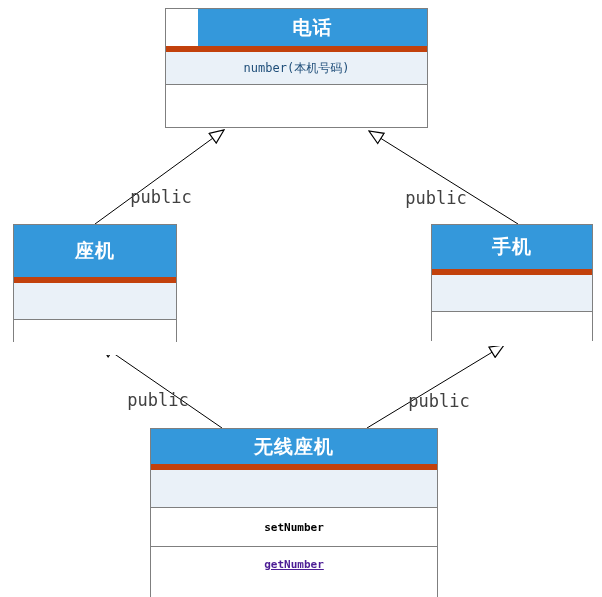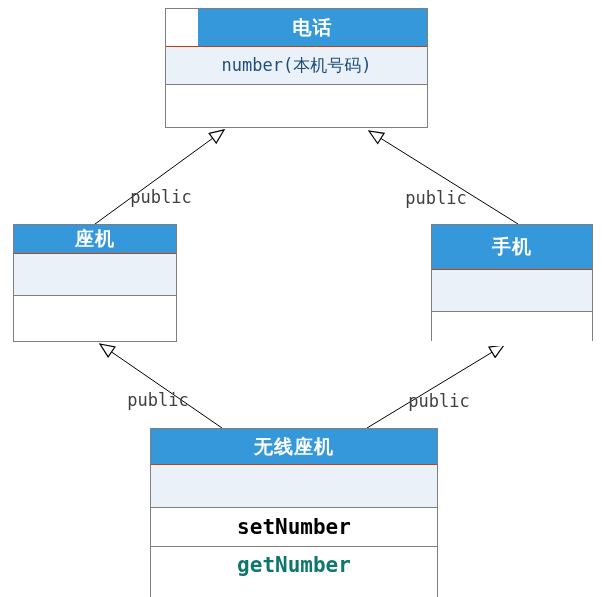--- a/index.html
+++ b/index.html
@@ -34,50 +34,50 @@
   }
   .uml-header {
     background: #3498db;
     color: #ffffff;
     font-weight: bold;
     font-size: 19px;
     letter-spacing: 1px;
   }
   .uml-attrs {
     background: #eaf1f8;
-    border-top: 1px solid #c2410c;
+    border-top: 6px solid #c2410c;
     color: #1f4e79;
-    font-size: 17px;
+    font-size: 12px;
   }
   .uml-methods {
     background: #ffffff;
     border-top: 1px solid #7f7f7f;
     color: #000000;
-    font-size: 21px;
+    font-size: 11px;
     font-weight: bold;
   }
-  .uml-methods.secondary { color: #0f766e; }
+  .uml-methods.secondary { color: #4c1d95; text-decoration: underline; }
   .rel-label {
     position: absolute;
     z-index: 3;
     transform: translate(-50%, -50%);
     color: #404040;
     font-size: 17px;
     font-family: "DejaVu Sans Mono", monospace;
     white-space: nowrap;
   }
 
   
   #cls-dianhua { left: 165px; top: 8px;   width: 263px; height: 120px; }
   #cls-dianhua .uml-header  { height: 37px; margin-left: 32px; }
   #cls-dianhua .uml-attrs   { height: 38px; }
   #cls-dianhua .uml-methods { height: 43px; }
 
   #cls-zuoji { left: 13px; top: 224px; width: 164px; height: 118px; }
-  #cls-zuoji .uml-header  { height: 28px; }
+  #cls-zuoji .uml-header  { height: 52px; }
   #cls-zuoji .uml-attrs   { height: 42px; }
   #cls-zuoji .uml-methods { height: 36px; }
 
   #cls-shouji { left: 431px; top: 224px; width: 162px; height: 117px; }
   #cls-shouji .uml-header  { height: 44px; }
   #cls-shouji .uml-attrs   { height: 42px; }
   #cls-shouji .uml-methods { height: 35px; }
 
   #cls-wuxianzuoji { left: 150px; top: 428px; width: 288px; height: 199px; }
   #cls-wuxianzuoji .uml-header  { height: 35px; }

